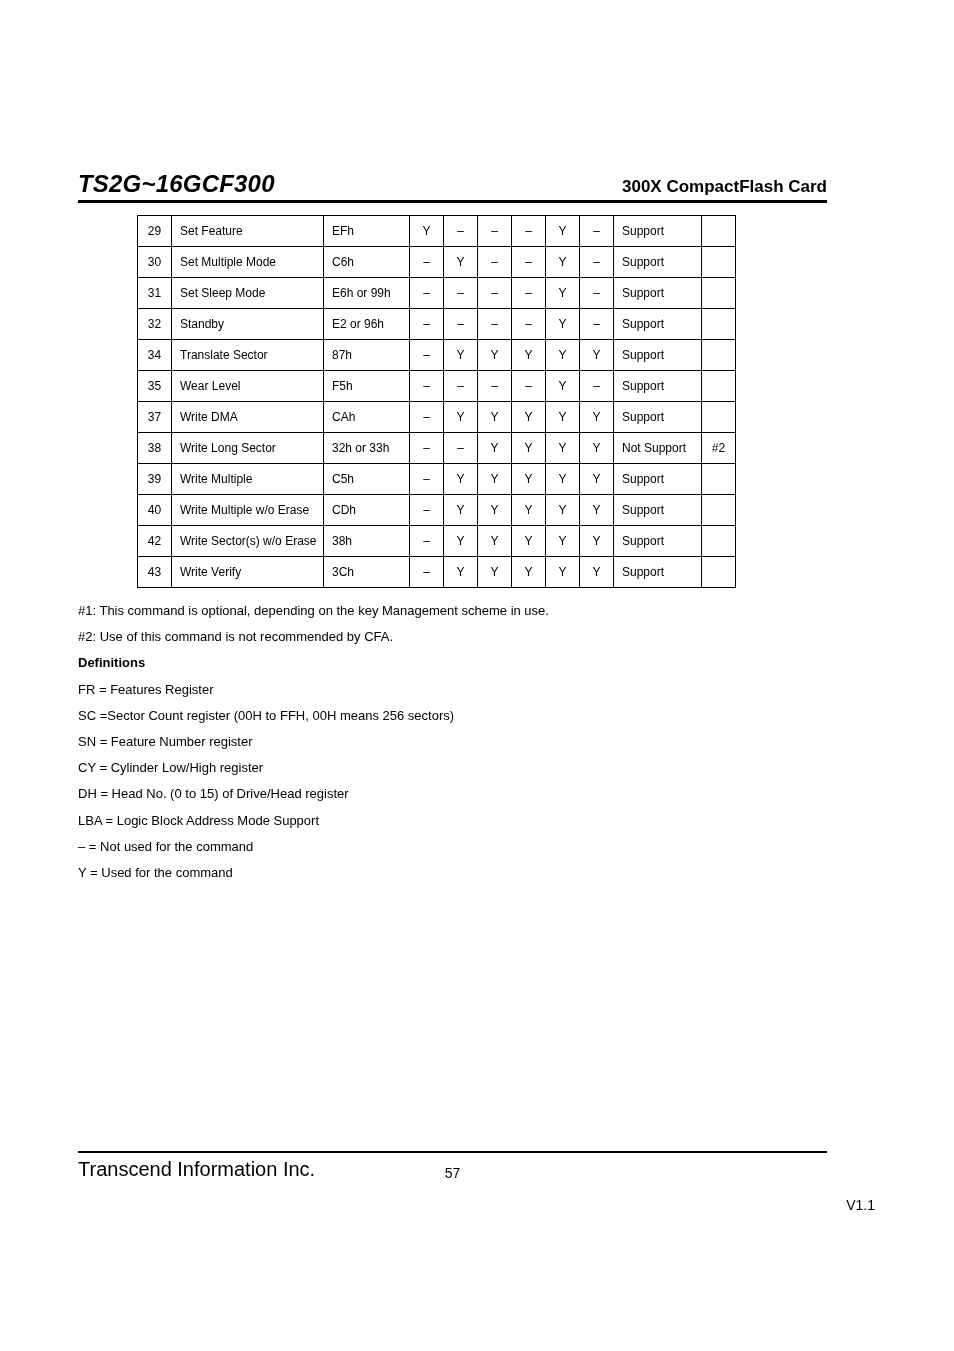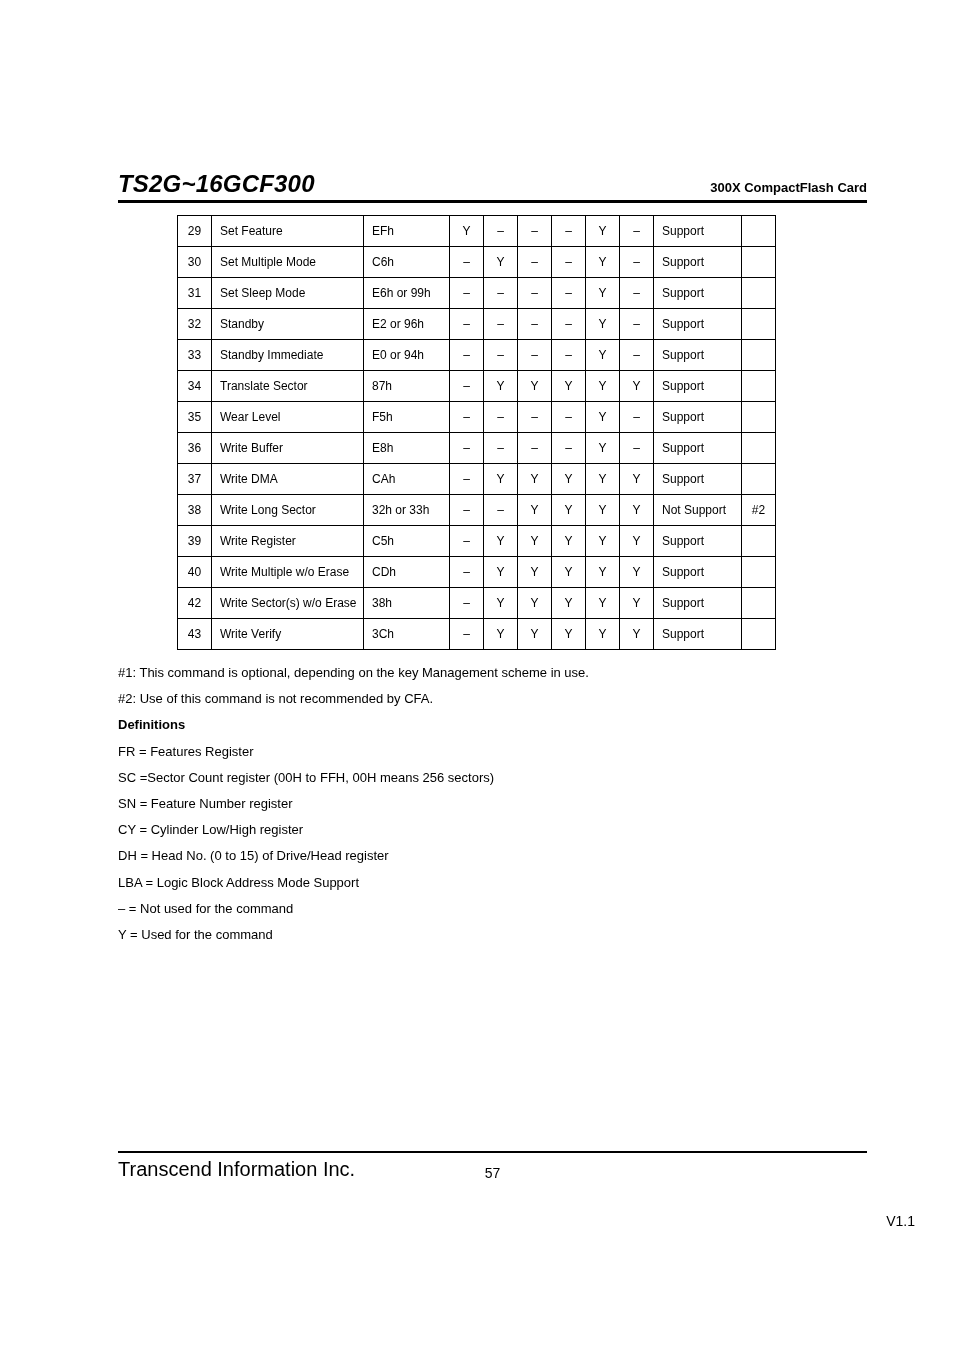--- a/index.html
+++ b/index.html
@@ -1,35 +1,35 @@
 <!DOCTYPE html>
 <html><head>
 <meta charset="utf-8">
 <style>
   * { box-sizing: border-box; margin: 0; padding: 0; }
   html, body { width: 954px; height: 1351px; background: #fff; font-family: Arial, Helvetica, sans-serif; color: #000; }
-  .page { width: 905px; height: 1351px; position: relative; padding: 170px 78px 16px 78px; margin-left: 40px; }
+  .page { width: 905px; height: 1351px; position: relative; padding: 170px 78px 16px 78px; }
   .header-row { display: flex; align-items: baseline; justify-content: space-between; border-bottom: 3px solid #000; padding-bottom: 2px; margin-bottom: 12px; }
   .model { font-style: italic; font-weight: bold; font-size: 24px; letter-spacing: 0.2px; }
-  .product { font-weight: bold; font-size: 13px; }
+  .product { font-weight: bold; font-size: 17px; }
   table.cmd { border-collapse: collapse; margin-left: 59px; width: auto; border-radius: 9px; }
   table.cmd td { border: 1px solid #000; font-size: 12px; padding: 8px 6px; height: 30px; vertical-align: middle; }
   table.cmd td.num { width: 34px; text-align: center; }
   table.cmd td.name { width: 152px; text-align: left; padding-left: 8px; }
   table.cmd td.code { width: 86px; text-align: left; padding-left: 8px; }
   table.cmd td.flag { width: 34px; text-align: center; }
   table.cmd td.support { width: 88px; text-align: left; padding-left: 8px; }
   table.cmd td.note { width: 34px; text-align: center; }
   .notes { margin-top: 14px; font-size: 13px; }
   .notes p { margin-bottom: 8px; line-height: 1.4; }
   .defs-heading { font-weight: bold; font-size: 13px; margin-top: 4px; margin-bottom: 6px; }
   .footer-rule { position: absolute; left: 78px; right: 78px; bottom: 198px; border-top: 2px solid #000; }
   .footer-left { position: absolute; left: 78px; bottom: 170px; font-size: 20px; }
   .footer-center { position: absolute; left: 0; right: 0; bottom: 170px; text-align: center; font-size: 14px; }
-  .version { position: absolute; right: 30px; bottom: 122px; font-size: 14px; }
+  .version { position: absolute; right: 30px; bottom: 138px; font-size: 14px; }
 </style>
 </head>
 <body>
 
 <div class="page">
 
   <div class="header-row">
     <div class="model">TS2G~16GCF300</div>
     <div class="product">300X CompactFlash Card</div>
   </div>
@@ -82,33 +82,20 @@
           <td class="flag">–</td>
           <td class="flag">–</td>
           <td class="flag">–</td>
           <td class="flag">–</td>
           <td class="flag">Y</td>
           <td class="flag">–</td>
           <td class="support">Support</td>
           <td class="note"></td>
         </tr>
         <tr>
-          <td class="num">33</td>
-          <td class="name">Standby Immediate</td>
-          <td class="code">E0 or 94h</td>
-          <td class="flag">–</td>
-          <td class="flag">–</td>
-          <td class="flag">–</td>
-          <td class="flag">–</td>
-          <td class="flag">Y</td>
-          <td class="flag">–</td>
-          <td class="support">Support</td>
-          <td class="note"></td>
-        </tr>
-        <tr>
           <td class="num">34</td>
           <td class="name">Translate Sector</td>
           <td class="code">87h</td>
           <td class="flag">–</td>
           <td class="flag">Y</td>
           <td class="flag">Y</td>
           <td class="flag">Y</td>
           <td class="flag">Y</td>
           <td class="flag">Y</td>
           <td class="support">Support</td>
@@ -121,33 +108,20 @@
           <td class="flag">–</td>
           <td class="flag">–</td>
           <td class="flag">–</td>
           <td class="flag">–</td>
           <td class="flag">Y</td>
           <td class="flag">–</td>
           <td class="support">Support</td>
           <td class="note"></td>
         </tr>
         <tr>
-          <td class="num">36</td>
-          <td class="name">Write Buffer</td>
-          <td class="code">E8h</td>
-          <td class="flag">–</td>
-          <td class="flag">–</td>
-          <td class="flag">–</td>
-          <td class="flag">–</td>
-          <td class="flag">Y</td>
-          <td class="flag">–</td>
-          <td class="support">Support</td>
-          <td class="note"></td>
-        </tr>
-        <tr>
           <td class="num">37</td>
           <td class="name">Write DMA</td>
           <td class="code">CAh</td>
           <td class="flag">–</td>
           <td class="flag">Y</td>
           <td class="flag">Y</td>
           <td class="flag">Y</td>
           <td class="flag">Y</td>
           <td class="flag">Y</td>
           <td class="support">Support</td>
@@ -161,21 +135,21 @@
           <td class="flag">–</td>
           <td class="flag">Y</td>
           <td class="flag">Y</td>
           <td class="flag">Y</td>
           <td class="flag">Y</td>
           <td class="support">Not Support</td>
           <td class="note">#2</td>
         </tr>
         <tr>
           <td class="num">39</td>
-          <td class="name">Write Register</td>
+          <td class="name">Write Multiple</td>
           <td class="code">C5h</td>
           <td class="flag">–</td>
           <td class="flag">Y</td>
           <td class="flag">Y</td>
           <td class="flag">Y</td>
           <td class="flag">Y</td>
           <td class="flag">Y</td>
           <td class="support">Support</td>
           <td class="note"></td>
         </tr>

